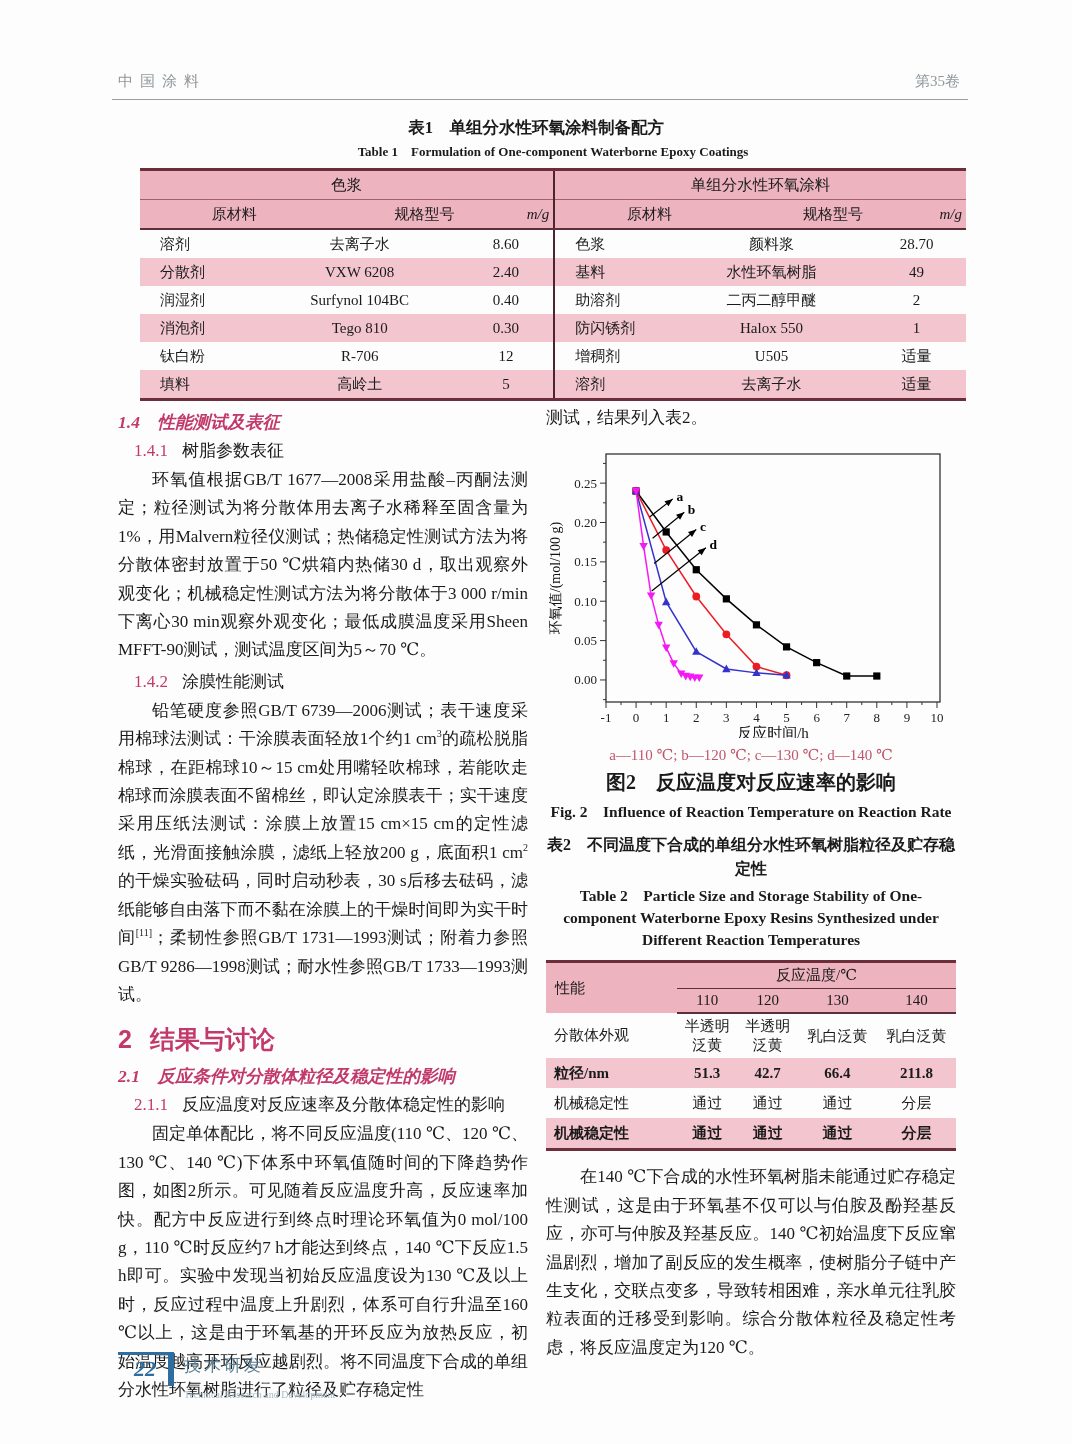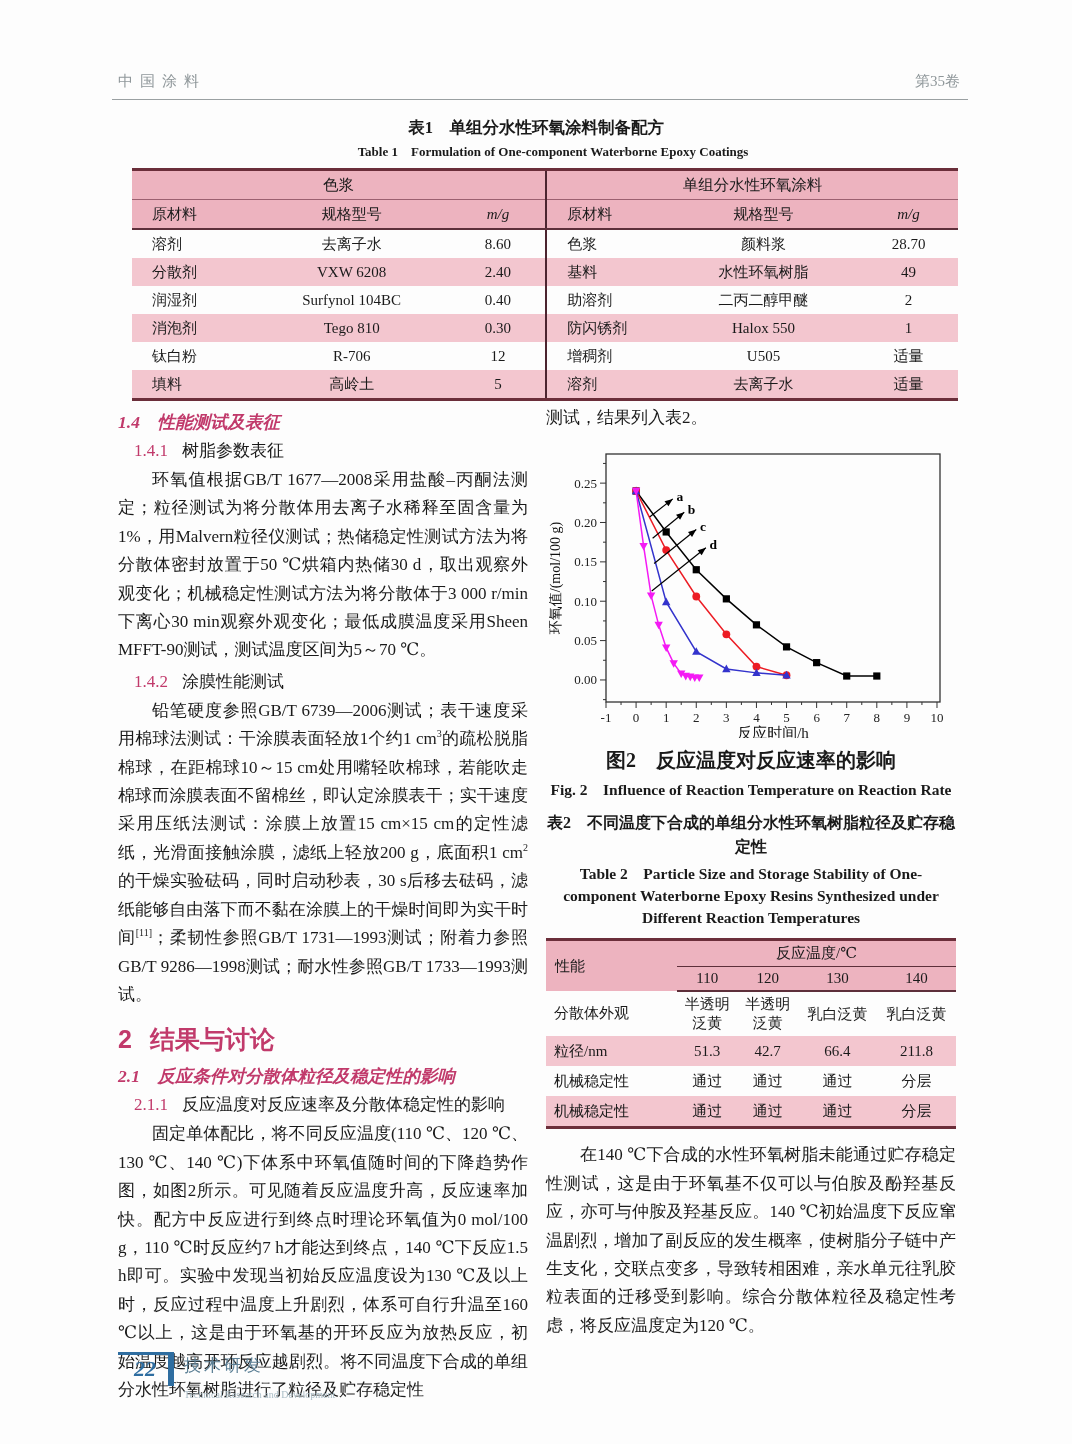--- a/index.html
+++ b/index.html
@@ -8,26 +8,26 @@
   
   .runhead{position:absolute;top:72px;left:118px;right:112px;display:flex;
            justify-content:space-between;font-size:15px;color:#8f979a;}
   .runhead .jn{letter-spacing:7px;}
   .headrule{position:absolute;top:99px;left:112px;right:104px;height:1px;background:#9aa0a2;}
   
   .tcap{position:absolute;left:0;width:1072px;text-align:center;}
   .tcap-cn1{top:117px;font-size:16.5px;font-weight:bold;}
   .tcap-en1{top:143px;font-size:13px;font-weight:bold;padding-left:17px;}
   
-  .t1wrap{position:absolute;top:168px;left:132px;width:826px;}
+  .t1wrap{position:absolute;top:168px;left:140px;width:826px;}
   table{border-collapse:collapse;}
   .t1{width:826px;font-size:15px;border-top:3px solid #6b2e3a;border-bottom:3px solid #6b2e3a;}
   .t1 th,.t1 td{font-weight:normal;padding:3px 4px;height:22px;}
   .t1 .ghead th{background:#edb3bf;border-bottom:1px solid #9c6070;font-size:15.5px;}
-  .t1 .chead th{background:#edb3bf;border-bottom:2px solid #5d2f3a;}
+  .t1 .chead th{background:#edb3bf;border-bottom:2px solid #5d2f3a;text-align:right;}
   .t1 tr.pink td{background:#f3c6cf;}
   .t1 .c0,.t1 .c3{width:104px;text-align:left;padding-left:20px;}
   .t1 .c1{width:202px;text-align:center;}
   .t1 .c2{width:92px;text-align:center;}
   .t1 .c4{width:196px;text-align:center;}
   .t1 .c5{width:96px;text-align:center;}
   .t1 .vdiv{border-left:2.5px solid #4c2530;}
   .mg{font-style:italic;}
   
   .cols{position:absolute;top:404px;left:118px;width:838px;display:flex;gap:18px;}
@@ -48,21 +48,21 @@
   .t2cap-en{text-align:center;font-size:15.5px;font-weight:bold;margin-top:4px;line-height:22px;}
   
   .t2wrap{margin-top:9px;}
   .t2{width:410px;font-size:15px;border-top:3px solid #6b2e3a;border-bottom:3px solid #6b2e3a;}
   .t2 th,.t2 td{font-weight:normal;padding:3px 2px;text-align:center;white-space:pre-line;}
   .t2 thead th{background:#edb3bf;}
   .t2 .perf{width:120px;text-align:left;padding-left:9px;}
   .t2 .tempgroup{border-bottom:1px solid #5d2f3a;}
   .t2 thead tr:last-child th{border-bottom:2px solid #5d2f3a;}
   .t2 td.lbl{text-align:left;padding-left:8px;}
-  .t2 tr.pink td{background:#f3c6cf;}
+  .t2 tr.pink td{background:#f3c6cf;font-weight:bold;}
   .t2 td{height:24px;}
   
   .footer{position:absolute;top:1352px;left:118px;display:flex;align-items:flex-start;}
   .pgbox{border-top:3px solid #2e6da0;border-right:6px solid #2e6da0;padding:1px 12px 4px 16px;}
   .pgbox span{font-style:italic;font-weight:bold;font-size:22px;color:#2e6da0;}
   .ftext{margin-left:10px;padding-top:2px;}
   .ftext .cn{font-size:17px;color:#5d8096;letter-spacing:3px;}
   .ftext .en{font-size:10px;color:#a9bcc6;margin-top:12px;}
   svg text{font-family:"Liberation Serif","DejaVu Serif",serif;}
 </style>
@@ -275,20 +275,21 @@
             <polygon points="138.23423423423424,66.26031746031748 130.0226494893381,68.86989136756534 134.08762038948038,73.81317080342535" fill="#000"></polygon>
             <text x="141.84504504504503" y="67.8984126984127" font-size="13.5" font-weight="bold" fill="#000">b</text>
             <line x1="108.14414414414415" y1="117.43492063492064" x2="150.27027027027026" y2="83.5809523809524" stroke="#000" stroke-width="1.2"></line>
             <polygon points="150.27027027027026,83.5809523809524 142.029842245266,86.09796369692306 146.03893364248833,91.08666955803754" fill="#000"></polygon>
             <text x="153.8810810810811" y="85.21904761904761" font-size="13.5" font-weight="bold" fill="#000">c</text>
             <line x1="105.73693693693694" y1="144.9904761904762" x2="159.8990990990991" y2="101.6888888888889" stroke="#000" stroke-width="1.2"></line>
             <polygon points="159.8990990990991,101.6888888888889 151.65233300458894,104.18505574678079 155.64879734644822,109.1838828856452" fill="#000"></polygon>
             <text x="163.5099099099099" y="103.32698412698414" font-size="13.5" font-weight="bold" fill="#000">d</text>
           </svg>
       </figure>
+      <div class="fig-legend">a—110 ℃; b—120 ℃; c—130 ℃; d—140 ℃</div>
       <div class="figcap-cn">图2　反应温度对反应速率的影响</div>
       <div class="figcap-en">Fig. 2　Influence of Reaction Temperature on Reaction Rate</div>
 
       <div class="t2cap-cn">表2　不同温度下合成的单组分水性环氧树脂粒径及贮存稳定性</div>
       <div class="t2cap-en">Table 2　Particle Size and Storage Stability of One-component Waterborne Epoxy Resins Synthesized under Different Reaction Temperatures</div>
 
       <div class="t2wrap">
         <table class="t2">
           <thead>
             <tr>

